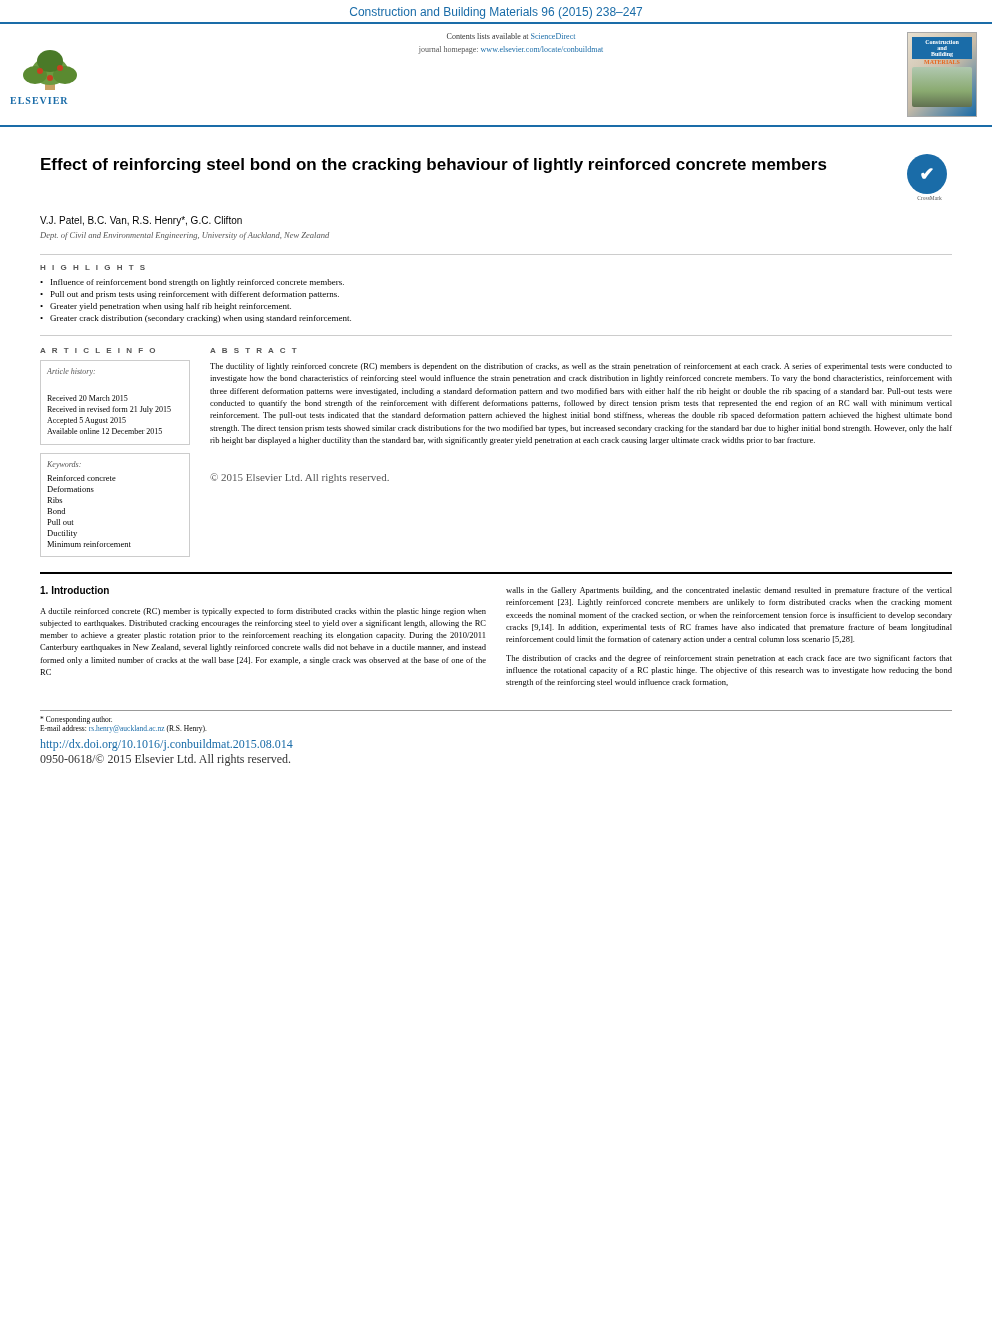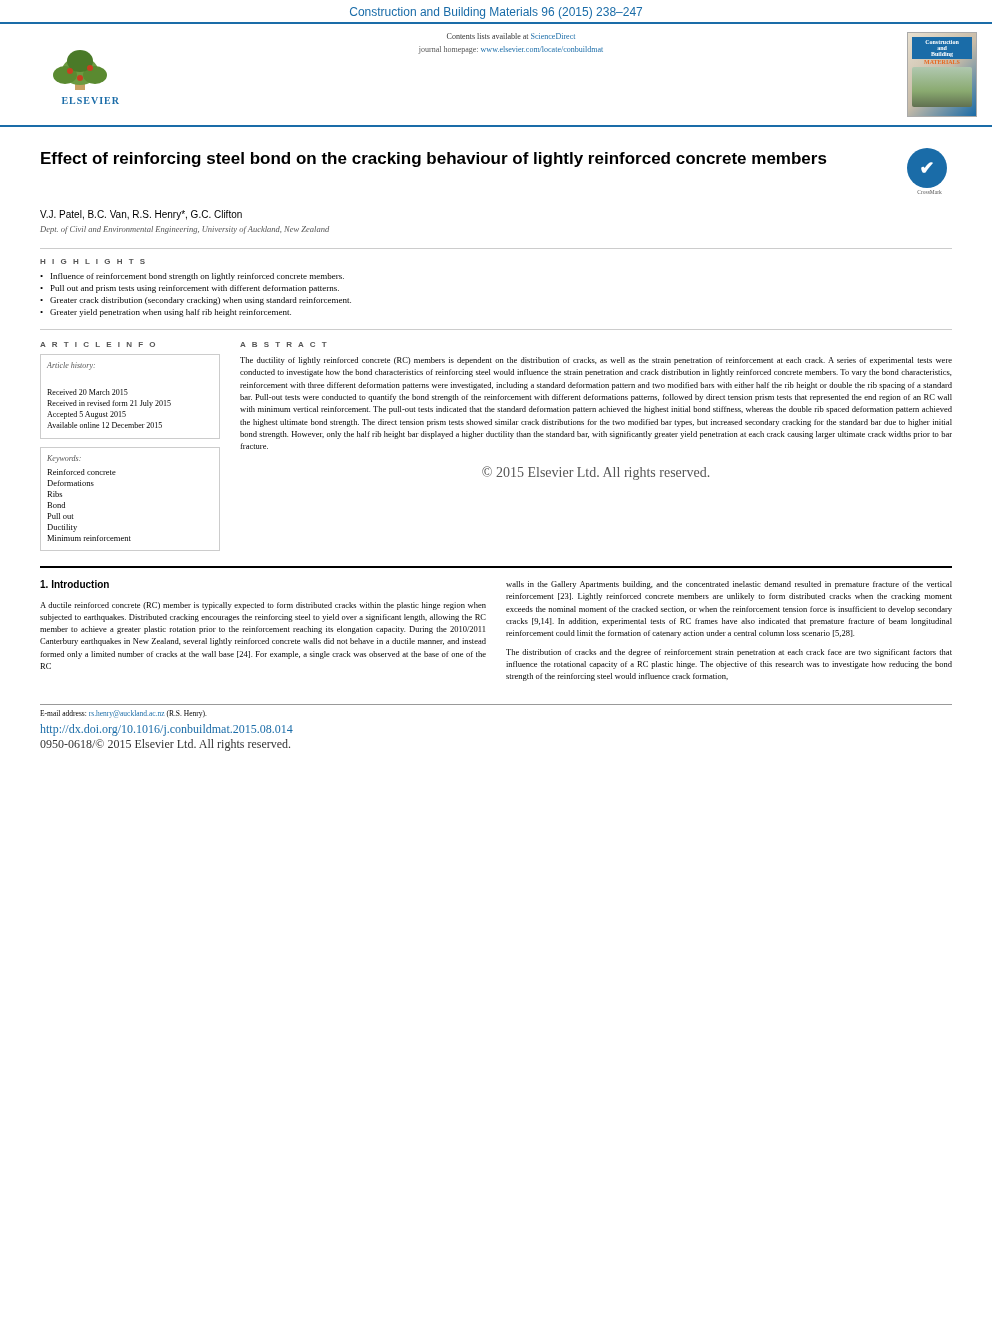--- a/index.html
+++ b/index.html
@@ -19,21 +19,21 @@
       border-bottom: 2px solid #1a6ca8;
       padding: 8px 10px;
       position: relative;
     }
 
     .journal-logo-left {
       width: 110px;
       flex-shrink: 0;
       display: flex;
       flex-direction: column;
-      align-items: flex-end;
+      align-items: flex-start;
       justify-content: center;
     }
 
     .elsevier-text {
       font-size: 10px;
       font-weight: bold;
       color: #1a6ca8;
       letter-spacing: 1px;
       text-align: center;
       margin-top: 2px;
@@ -109,21 +109,21 @@
 
     .journal-cover-img .cover-orange {
       font-size: 6px;
       font-weight: bold;
       color: #e86820;
       text-align: center;
     }
 
     
     .main-content {
-      padding: 21px 40px;
+      padding: 27px 40px;
     }
 
     .article-title-section {
       display: flex;
       align-items: flex-start;
       margin-bottom: 8px;
       padding-bottom: 8px;
     }
 
     .article-title {
@@ -210,21 +210,21 @@
     }
 
     
     .two-col {
       display: flex;
       gap: 20px;
       margin-top: 10px;
     }
 
     .article-info-col {
-      width: 180px;
+      width: 150px;
       flex-shrink: 0;
     }
 
     .abstract-col {
       flex: 1;
     }
 
     .info-box {
       border: 1px solid #ccc;
       padding: 6px;
@@ -262,24 +262,24 @@
       margin-bottom: 1px;
     }
 
     .abstract-text {
       font-size: 8.5px;
       line-height: 1.45;
       text-align: justify;
     }
 
     .copyright-line {
-      text-align: center;
-      font-size: 14px;
-      color: #555;
-      margin-top: 12px;
+      text-align: left;
+      font-size: 11px;
+      color: #555;
+      margin-top: 25px;
     }
 
     
     .body-divider {
       border: none;
       border-top: 2px solid #000;
       margin: 15px 0 10px 0;
     }
 
     .two-col-body {
@@ -390,22 +390,22 @@
   </div>
 
   <div class="affiliation">Dept. of Civil and Environmental Engineering, University of Auckland, New Zealand</div>
 
   <hr class="section-divider">
 
   <div class="highlights-section">
     <div class="section-label">H I G H L I G H T S</div>
     <div class="highlight-item">Influence of reinforcement bond strength on lightly reinforced concrete members.</div>
     <div class="highlight-item">Pull out and prism tests using reinforcement with different deformation patterns.</div>
+    <div class="highlight-item">Greater yield penetration when using half rib height reinforcement.</div>
     <div class="highlight-item">Greater crack distribution (secondary cracking) when using standard reinforcement.</div>
-    <div class="highlight-item">Greater yield penetration when using half rib height reinforcement.</div>
   </div>
 
   <hr class="section-divider">
 
   <div class="two-col">
 
     <div class="article-info-col">
       <div class="section-label">A R T I C L E   I N F O</div>
 
       <div class="info-box">
@@ -449,20 +449,23 @@
 
     <div class="body-col">
       <p class="body-paragraph">walls in the Gallery Apartments building, and the concentrated inelastic demand resulted in premature fracture of the vertical reinforcement [23]. Lightly reinforced concrete members are unlikely to form distributed cracks when the cracking moment exceeds the nominal moment of the cracked section, or when the reinforcement tension force is insufficient to develop secondary cracks [9,14]. In addition, experimental tests of RC frames have also indicated that premature fracture of beam longitudinal reinforcement could limit the formation of catenary action under a central column loss scenario [5,28].</p>
       <p class="body-paragraph">The distribution of cracks and the degree of reinforcement strain penetration at each crack face are two significant factors that influence the rotational capacity of a RC plastic hinge. The objective of this research was to investigate how reducing the bond strength of the reinforcing steel would influence crack formation,</p>
     </div>
 
   </div>
 
   <div class="footnote-section">
     <div>
+      <span>* Corresponding author.</span>
+    </div>
+    <div>
       <span>E-mail address:</span>
       <a href="#" class="doi-link">rs.henry@auckland.ac.nz</a>
       <span>(R.S. Henry).</span>
     </div>
   </div>
 
   <div class="footer-doi">
     <a href="#" class="doi-link">http://dx.doi.org/10.1016/j.conbuildmat.2015.08.014</a><br>
     <span>0950-0618/© 2015 Elsevier Ltd. All rights reserved.</span>
   </div>

